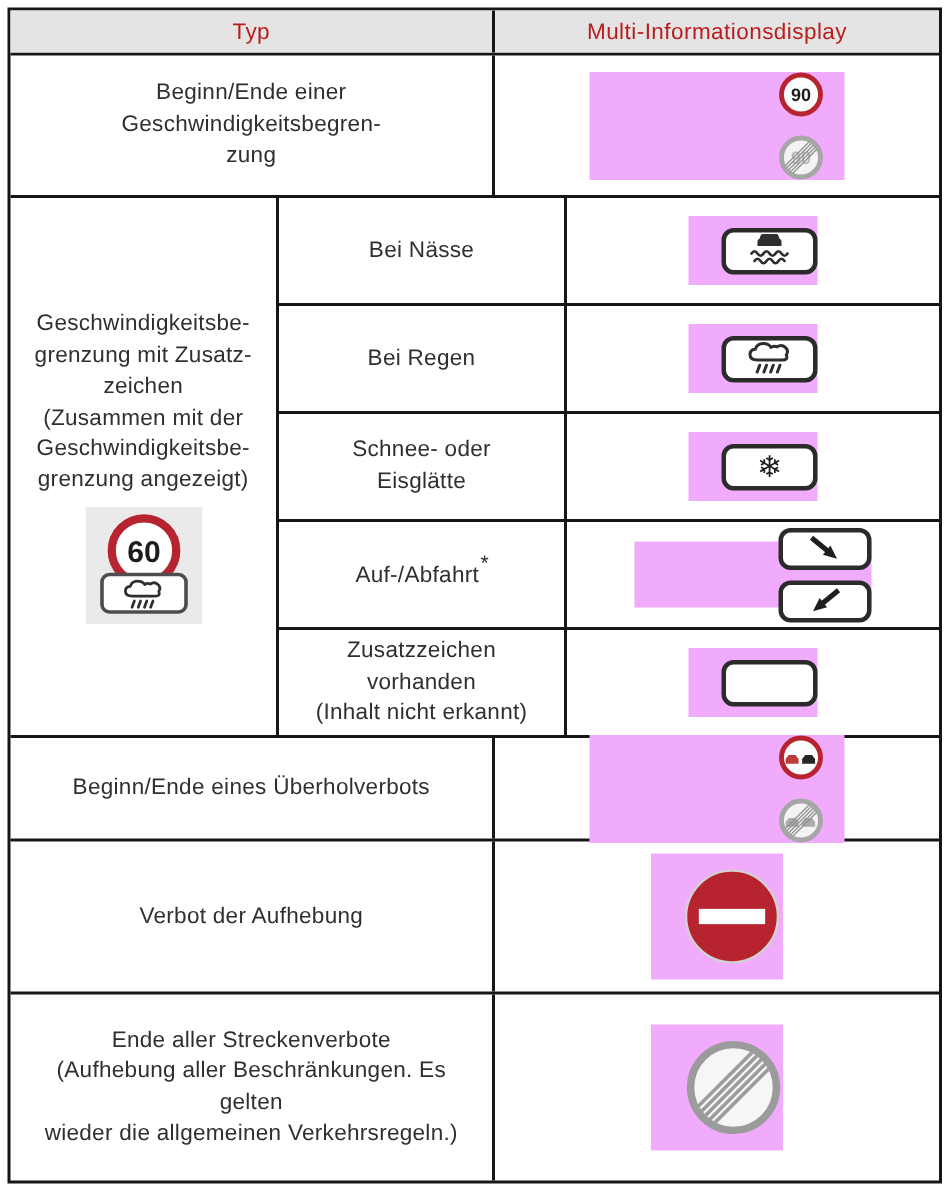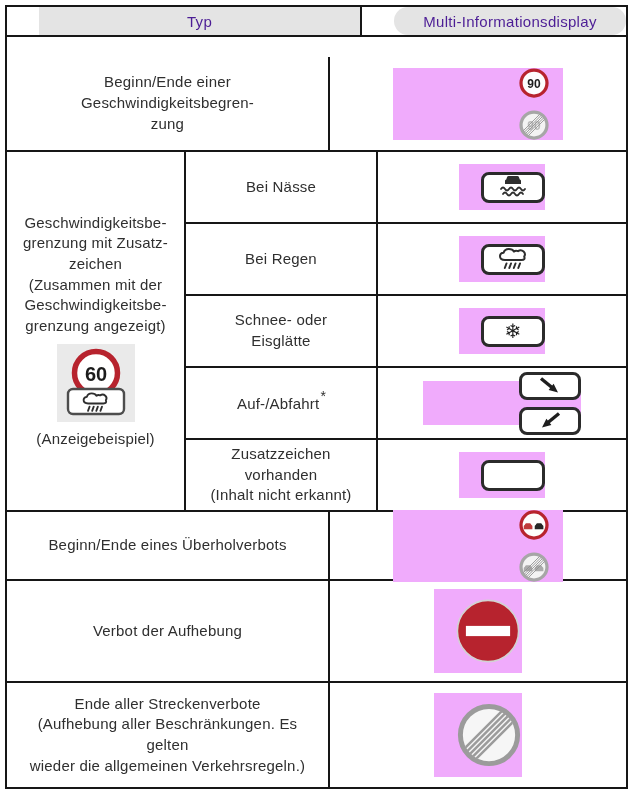--- a/index.html
+++ b/index.html
@@ -9,24 +9,24 @@
   }
   .table{
     position:absolute;left:5px;top:5px;width:623px;height:784px;
     border:2px solid #161616;box-sizing:border-box;
     display:flex;flex-direction:column;background:#fff;
   }
   .row{display:flex;align-items:stretch;border-bottom:2px solid #161616;box-sizing:border-box;}
   .row.last{border-bottom:none;flex:1;}
   .cell{display:flex;align-items:center;justify-content:center;text-align:center;box-sizing:border-box;}
   .typ-col{width:323px;border-right:2px solid #161616;padding:4px 10px;}
-  .disp-col{flex:1;border-radius:14px;}
-  .hdr{background:#e4e4e4;font-size:15px;color:#4c1d95;letter-spacing:.3px;margin-left:32px;}
+  .disp-col{flex:1;}
+  .hdr{background:#e4e4e4;font-size:15px;color:#b91c1c;letter-spacing:.3px;}
   .header{height:30px;}
-  .r-speed{height:95px;margin-top:20px;}
+  .r-speed{height:95px;}
   .r-complex{height:360px;}
   .r-overtake{height:69px;}
   .r-noentry{height:102px;}
   .pre{white-space:pre-line;font-size:15px;line-height:1.38;letter-spacing:.2px;}
   
   .span-cell{
     width:179px;border-right:2px solid #161616;box-sizing:border-box;
     display:flex;flex-direction:column;align-items:center;justify-content:center;
     text-align:center;gap:7px;padding:6px 4px;
   }
@@ -109,21 +109,20 @@
 (Zusammen mit der
 Geschwindigkeitsbe-
 grenzung angezeigt)</div>
       <svg width="78" height="78" viewBox="0 0 78 78">
         <rect x="0" y="0" width="78" height="78" fill="#eaeaea"></rect>
         <circle cx="39" cy="29" r="21.5" fill="#fff" stroke="#b7232e" stroke-width="5.5"></circle>
         <text x="39" y="36.5" text-anchor="middle" font-size="20" font-weight="bold" fill="#1c1c1c">60</text>
         <rect x="11" y="45" width="56" height="25" rx="5" fill="#fff" stroke="#4d4d4d" stroke-width="2.4"></rect>
         <use href="#cloudrain" transform="translate(22,47.5) scale(0.92)"></use>
       </svg>
-      <div class="pre">(Anzeigebeispiel)</div>
     </div>
     <div class="sub-table">
 
       <div class="sub-row">
         <div class="cell sub-label pre">Bei Nässe</div>
         <div class="cell sub-icon">
           <div class="patch patch-pill">
             <div class="pill">
               <svg width="40" height="26" viewBox="0 0 40 26">
                 <path d="M12,10 L12,6.8 Q12,5.6 13.2,5.4 L14.2,2.8 Q14.6,2 15.6,2 L24.4,2 Q25.4,2 25.8,2.8 L26.8,5.4 Q28,5.6 28,6.8 L28,10 Z" fill="#2e2e2e"></path>

